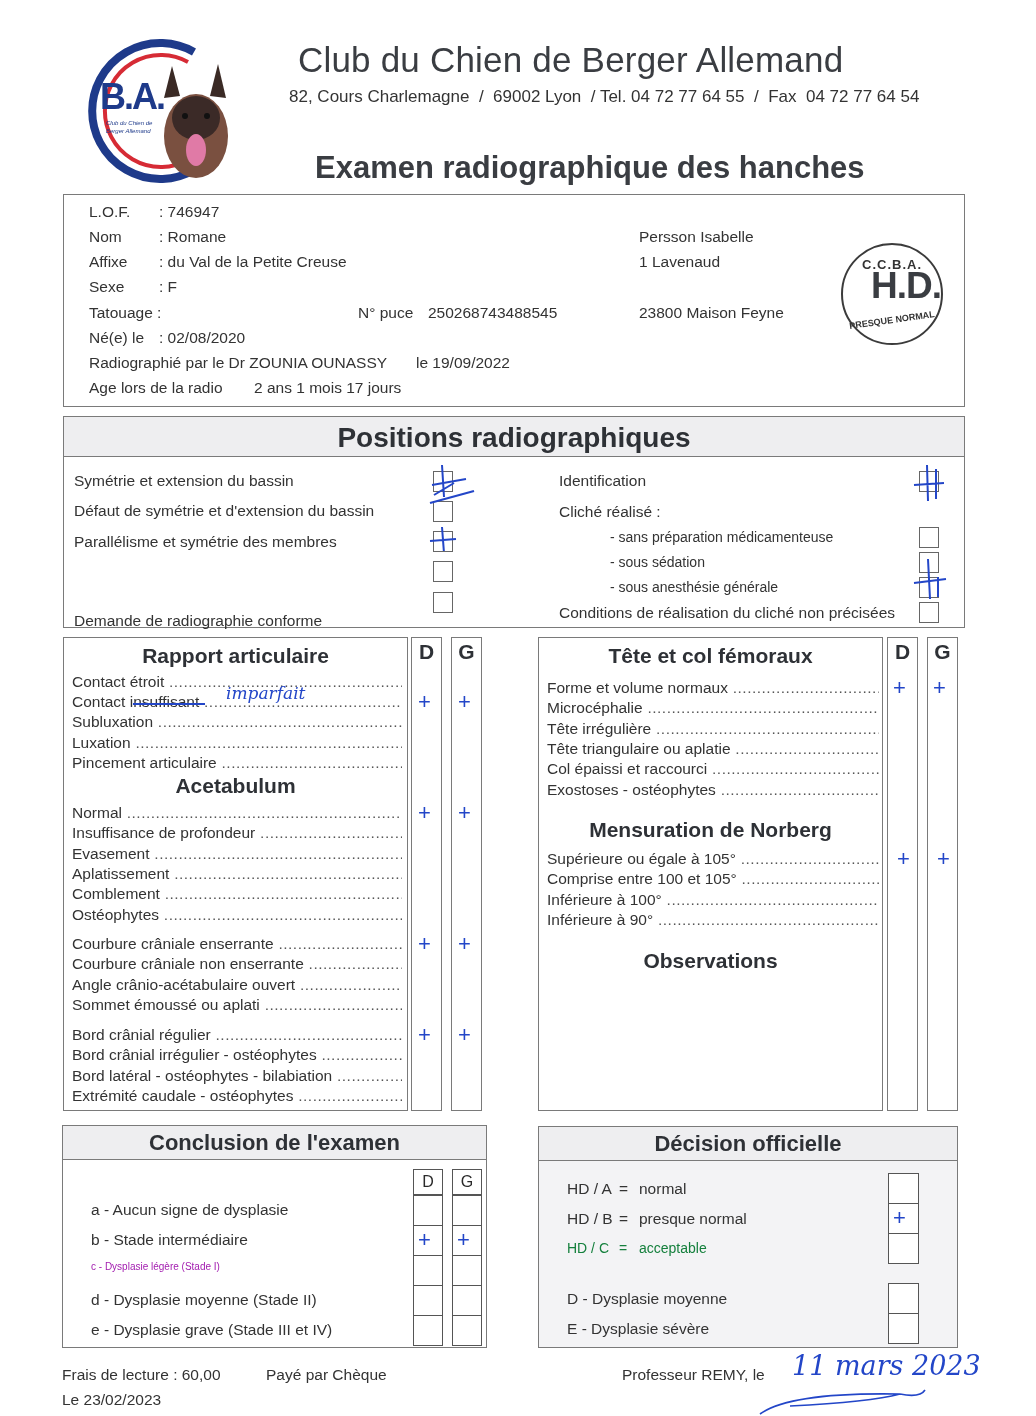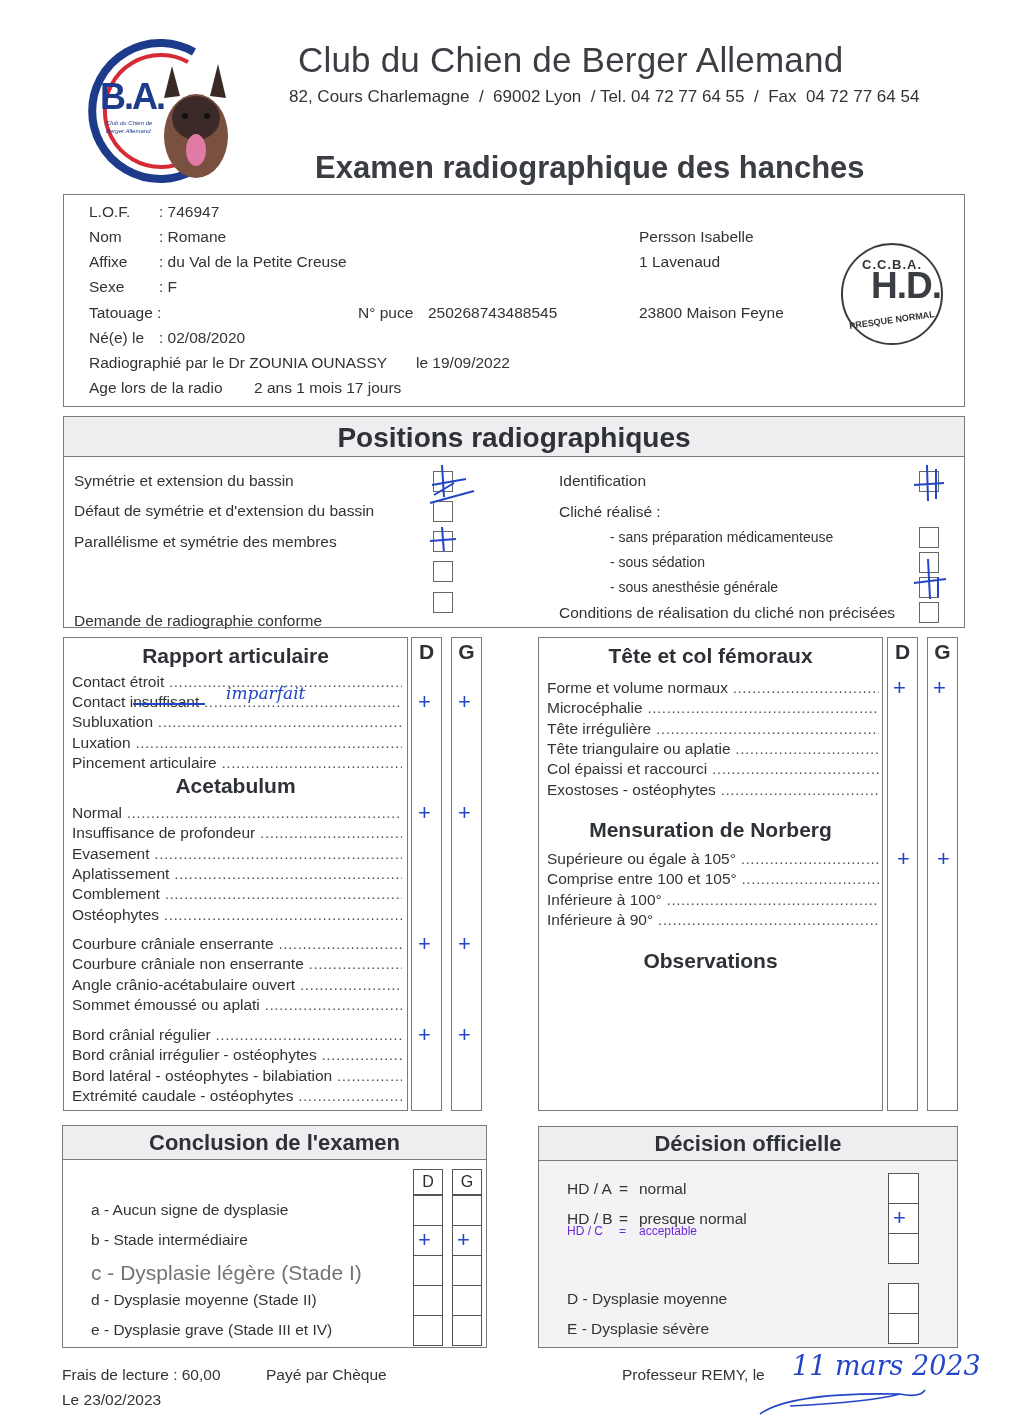--- a/index.html
+++ b/index.html
@@ -238,21 +238,21 @@
       <div class="abs" style="left:28px;top:75px;font-size:15.5px;color:#333;white-space:nowrap;">a - Aucun signe de dysplasie</div>
       <div class="grid-cell" style="left:350px;top:69px;width:30px;height:31px;"></div>
       <div class="grid-cell" style="left:389px;top:69px;width:30px;height:31px;"></div>
       <div class="abs" style="left:28px;top:105px;font-size:15.5px;color:#333;white-space:nowrap;">b - Stade intermédiaire</div>
       <div class="grid-cell" style="left:350px;top:99px;width:30px;height:31px;">
         <div class="plus" style="left:4px;top:3px;">+</div>
       </div>
       <div class="grid-cell" style="left:389px;top:99px;width:30px;height:31px;">
         <div class="plus" style="left:4px;top:3px;">+</div>
       </div>
-      <div class="abs" style="left:28px;top:135px;font-size:21px;color:#737373;white-space:nowrap;">c - Dysplasie légère (Stade I)</div>
+      <div class="abs" style="left:28px;top:135px;font-size:10px;color:#a21caf;white-space:nowrap;">c - Dysplasie légère (Stade I)</div>
       <div class="grid-cell" style="left:350px;top:129px;width:30px;height:31px;"></div>
       <div class="grid-cell" style="left:389px;top:129px;width:30px;height:31px;"></div>
       <div class="abs" style="left:28px;top:165px;font-size:15.5px;color:#333;white-space:nowrap;">d - Dysplasie moyenne (Stade II)</div>
       <div class="grid-cell" style="left:350px;top:159px;width:30px;height:31px;"></div>
       <div class="grid-cell" style="left:389px;top:159px;width:30px;height:31px;"></div>
       <div class="abs" style="left:28px;top:195px;font-size:15.5px;color:#333;white-space:nowrap;">e - Dysplasie grave (Stade III et IV)</div>
       <div class="grid-cell" style="left:350px;top:189px;width:30px;height:31px;"></div>
       <div class="grid-cell" style="left:389px;top:189px;width:30px;height:31px;"></div>
     </div>
 </div>
@@ -261,21 +261,21 @@
   <div class="box-header">
     <span>Décision officielle</span>
   </div>
   <div id="decision-rows">
       <div class="abs" style="left:28px;top:53px;font-size:15.5px;color:#333;white-space:nowrap;"><span style="display:inline-block;width:52px;">HD / A</span><span style="display:inline-block;width:20px;">=</span><span>normal</span></div>
       <div class="grid-cell" style="left:349px;top:46px;width:31px;height:31px;"></div>
       <div class="abs" style="left:28px;top:83px;font-size:15.5px;color:#333;white-space:nowrap;"><span style="display:inline-block;width:52px;">HD / B</span><span style="display:inline-block;width:20px;">=</span><span>presque normal</span></div>
       <div class="grid-cell" style="left:349px;top:76px;width:31px;height:31px;">
         <div class="plus" style="left:4px;top:3px;">+</div>
       </div>
-      <div class="abs" style="left:28px;top:97px;font-size:12px;color:#6d28d9;white-space:nowrap;"><span style="display:inline-block;width:52px;">HD / C</span><span style="display:inline-block;width:20px;">=</span><span>acceptable</span></div>
+      <div class="abs" style="left:28px;top:113px;font-size:14px;color:#15803d;white-space:nowrap;"><span style="display:inline-block;width:52px;">HD / C</span><span style="display:inline-block;width:20px;">=</span><span>acceptable</span></div>
       <div class="grid-cell" style="left:349px;top:106px;width:31px;height:31px;"></div>
       <div class="abs" style="left:28px;top:163px;font-size:15.5px;color:#333;white-space:nowrap;">D - Dysplasie moyenne</div>
       <div class="grid-cell" style="left:349px;top:156px;width:31px;height:31px;"></div>
       <div class="abs" style="left:28px;top:193px;font-size:15.5px;color:#333;white-space:nowrap;">E - Dysplasie sévère</div>
       <div class="grid-cell" style="left:349px;top:186px;width:31px;height:31px;"></div>
     </div>
 </div>
 
 <div class="foot" style="left:62px;top:1366px;">Frais de lecture : 60,00</div>
 <div class="foot" style="left:266px;top:1366px;">Payé par Chèque</div>

